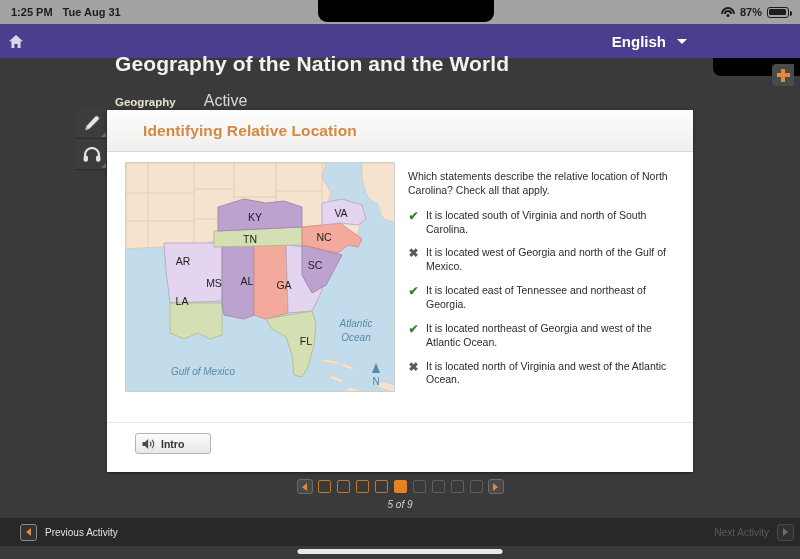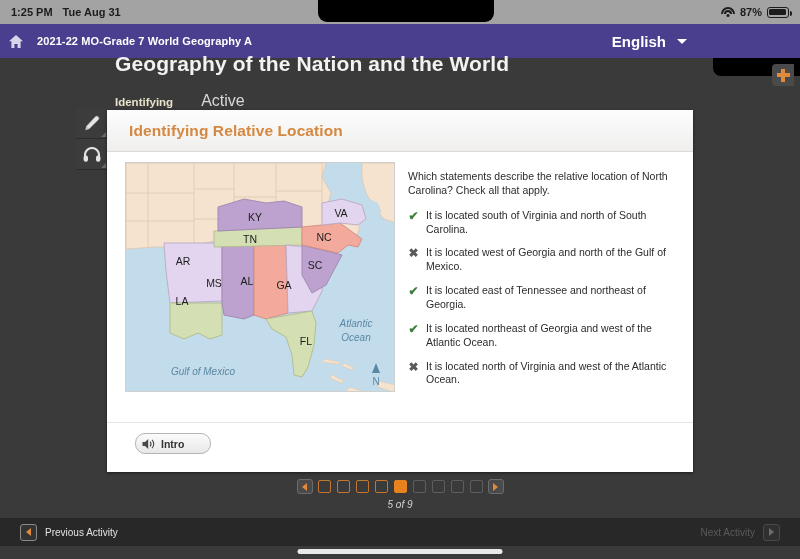--- a/index.html
+++ b/index.html
@@ -76,21 +76,21 @@
     align-items: center; justify-content: center; position: relative;
     border-bottom: 1px solid #2b2b2b; }
   .tool::after { content: ""; position: absolute; right: 1px; bottom: 1px;
     width: 0; height: 0; border-left: 5px solid transparent; border-bottom: 5px solid #6a6a6a; }
 
   
   .card { position: absolute; left: 107px; top: 110px; width: 586px; height: 362px;
     background: #fff; box-shadow: 0 1px 3px rgba(0,0,0,.5); }
   .card-hdr { height: 42px; background: linear-gradient(#fdfdfd, #f0efee);
     border-bottom: 1px solid #dcdad6; display: flex; align-items: center; }
-  .card-hdr-title { margin-left: 22px; font-size: 15.5px; font-weight: bold;
+  .card-hdr-title { margin-left: 36px; font-size: 15.5px; font-weight: bold;
     color: #d5883f; letter-spacing: .1px; }
   .card-body { display: flex; padding: 10px 0 0 0; }
 
   
   .mapwrap { margin-left: 18px; width: 270px; height: 230px; position: relative;
     border: 1px solid #cfcfcf; overflow: hidden; background: #cfe3ed; }
   .mapsvg { display: block; width: 270px; height: 230px; }
 
   
   .qcol { flex: 1; padding: 8px 16px 0 13px; }
@@ -101,21 +101,21 @@
     font-size: 12px; font-weight: bold; line-height: 1; }
   .mark-check { color: #3b7d3b; }
   .mark-x { color: #5a5a5a; }
   .qtext { font-size: 10.5px; line-height: 1.32; color: #2b2b2b; }
 
   
   .introbar { position: absolute; left: 0; bottom: 0; width: 586px; height: 50px;
     background: #fff; border-top: 1px solid #e6e6e6; }
   .introbtn { position: absolute; left: 28px; top: 10px; height: 21px;
     min-width: 76px; padding: 0 11px 0 6px; background: linear-gradient(#fbfbfb,#e8e8e8);
-    border: 1px solid #b4b4b4; border-radius: 10px; display: flex; align-items: center;
+    border: 1px solid #b4b4b4; border-radius: 3px; display: flex; align-items: center;
     gap: 6px; font-size: 10.5px; font-weight: bold; color: #333; }
   .spk { width: 13px; height: 12px; display: block; }
 
   
   .pager { position: absolute; left: 0; top: 479px; width: 800px;
     display: flex; flex-direction: column; align-items: center; gap: 5px; }
   .pager-row { display: flex; align-items: center; gap: 4px; }
   .pg-arrow { width: 16px; height: 15px; border: 1px solid #6b6b6b; border-radius: 3px;
     background: #4a4a4a; display: flex; align-items: center; justify-content: center; }
   .tri-l { width:0;height:0;border-top:4px solid transparent;border-bottom:4px solid transparent;
@@ -127,21 +127,21 @@
   .pg-box.done { }
   .pg-box.cur { background: #e8821e; border-color: #e8821e; }
   .pg-box.todo { border-color: #5e5e5e; }
   .pg-count { font-size: 10px; color: #d2d2d2; font-style: italic; }
 
   
   .botbar { position: absolute; left: 0; bottom: 13px; width: 800px; height: 28px;
     background: #282828; display: flex; align-items: center; }
   .nav-btn { display: flex; align-items: center; gap: 8px; font-size: 10px; color: #e2e2e2; }
   .nav-prev { margin-left: 20px; }
-  .nav-next { margin-left: auto; margin-right: 20px; color: #5a5a5a; }
+  .nav-next { margin-left: auto; margin-right: 6px; color: #5a5a5a; }
   .nav-sq { width: 17px; height: 17px; border: 1px solid #8a8a8a; border-radius: 3px;
     background: #333; display: flex; align-items: center; justify-content: center; }
   .nav-sq.dim { border-color: #4a4a4a; background: #303030; }
 
   .homebar { position: absolute; left: 50%; transform: translateX(-50%); bottom: 5px;
     width: 205px; height: 5px; background: #e9e9e9; border-radius: 3px; }
 </style>
 </head>
 <body>
 
@@ -166,30 +166,29 @@
   </div>
   <div class="redact" id="redact-notch"></div>
   <div class="redact" id="redact-tr"></div>
 
   <div class="apphdr">
     <div class="home-cell">
       <svg class="home-ico" viewBox="0 0 16 15">
         <path d="M8 1 L15 7.2 H12.6 V14 H9.6 V10 H6.4 V14 H3.4 V7.2 H1 Z" fill="#d7d5ea"></path>
       </svg>
     </div>
-    <div class="course-title">2021-22 MO-Grade 7 World Geography A</div>
     <div class="lang-wrap">
       <span>English</span>
       <span class="chev"></span>
     </div>
   </div>
 
   <div class="page-title">Geography of the Nation and the World</div>
   <div class="subrow">
-    <span class="sub-assign">Identifying</span>
+    <span class="sub-assign">Geography</span>
     <span class="sub-active">Active</span>
   </div>
   <div class="addbtn">
     <span class="plus"></span>
   </div>
 
   <div class="rail">
     <div class="tool">
       <svg width="17" height="17" viewBox="0 0 17 17">
         <path d="M12.4 1.6 a2.2 2.2 0 0 1 3.1 3.1 L6.4 13.8 L2.6 14.8 L3.6 11 Z" fill="#e6e6e6" stroke="#8e8e8e" stroke-width="0.7"></path>

